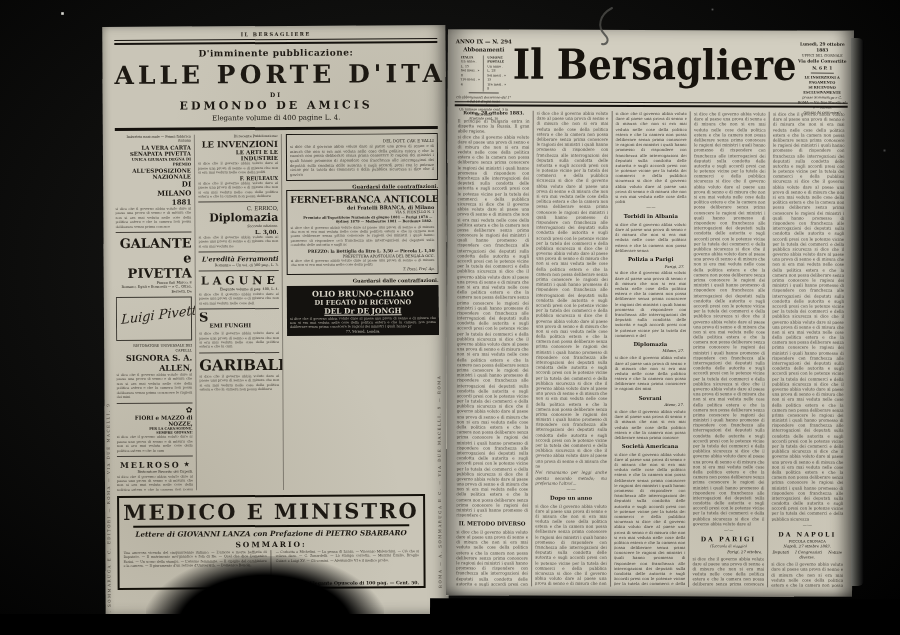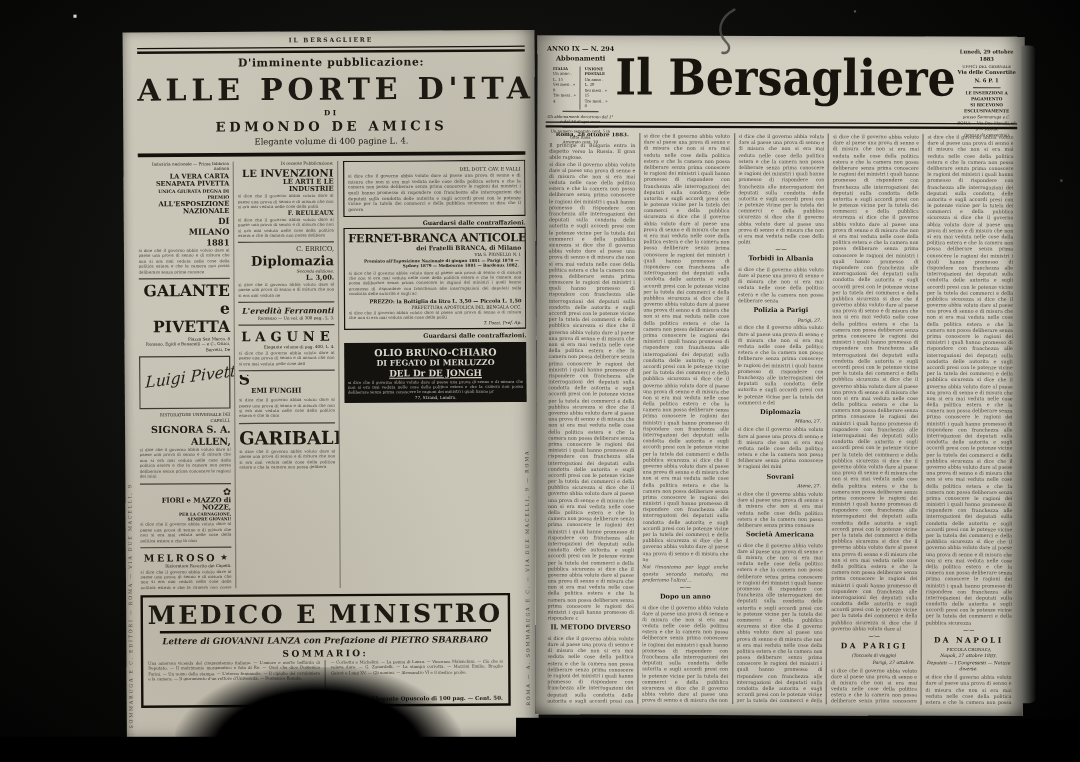--- a/index.html
+++ b/index.html
@@ -198,21 +198,21 @@
             <div class="c b" style="font-size:3.4px;line-height:1.3;margin:1px 2px;">Premiato all'Esposizione Nazionale di giugno 1881 — Parigi 1878 — Sydney 1879 — Melbourne 1881 — Bordeaux 1882.</div>
             <div class="g t34">si dice che il governo abbia voluto dare al paese una prova di senno e di misura che non si era mai veduta nelle cose della politica estera e che la camera non possa deliberare senza prima conoscere le ragioni dei ministri i quali hanno promesso di rispondere con franchezza alle interrogazioni dei deputati sulla condotta delle autorita e sugli ac</div>
             <div class="c b" style="font-size:4.2px;margin-top:1px;">PREZZO: la Bottiglia da litro L. 3,50 — Piccola L. 1,50</div>
             <div class="c" style="font-size:3.6px;margin-top:1px;">PREFETTURA APOSTOLICA DEL BENGALA OCC.</div>
             <div class="g t34">si dice che il governo abbia voluto dare al paese una prova di senno e di misura che non si era mai veduta nelle cose della politi</div>
             <div class="r i" style="font-size:3.6px;">T. Pozzi, Pref. Ap.</div>
           </div>
           <div class="c b" style="font-size:5px;margin-bottom:2px;">Guardarsi dalle contraffazioni.</div>
           <div class="olio">
             <div class="b" style="font-size:8px;">OLIO BRUNO-CHIARO</div>
-            <div class="b" style="font-size:6.6px;">DI FEGATO DI MERLUZZO</div>
+            <div class="b" style="font-size:6.6px;">DI FEGATO DI RICEVONO</div>
             <div class="b" style="font-size:7.4px;text-decoration:underline;">DEL Dr DE JONGH</div>
             <div class="g" style="font-size:3.3px;line-height:1.3;margin-top:1px;">si dice che il governo abbia voluto dare al paese una prova di senno e di misura che non si era mai veduta nelle cose della politica estera e che la camera non possa deliberare senza prima conoscere le ragioni dei ministri i quali hanno pr</div>
             <div style="font-size:3.5px;margin-top:1px;">77, Strand, Londra.</div>
           </div>
         </div>
       </div>
 
       <div class="lp-bottom">
         <div class="medico">
           <div class="medico-title">MEDICO E MINISTRO</div>

